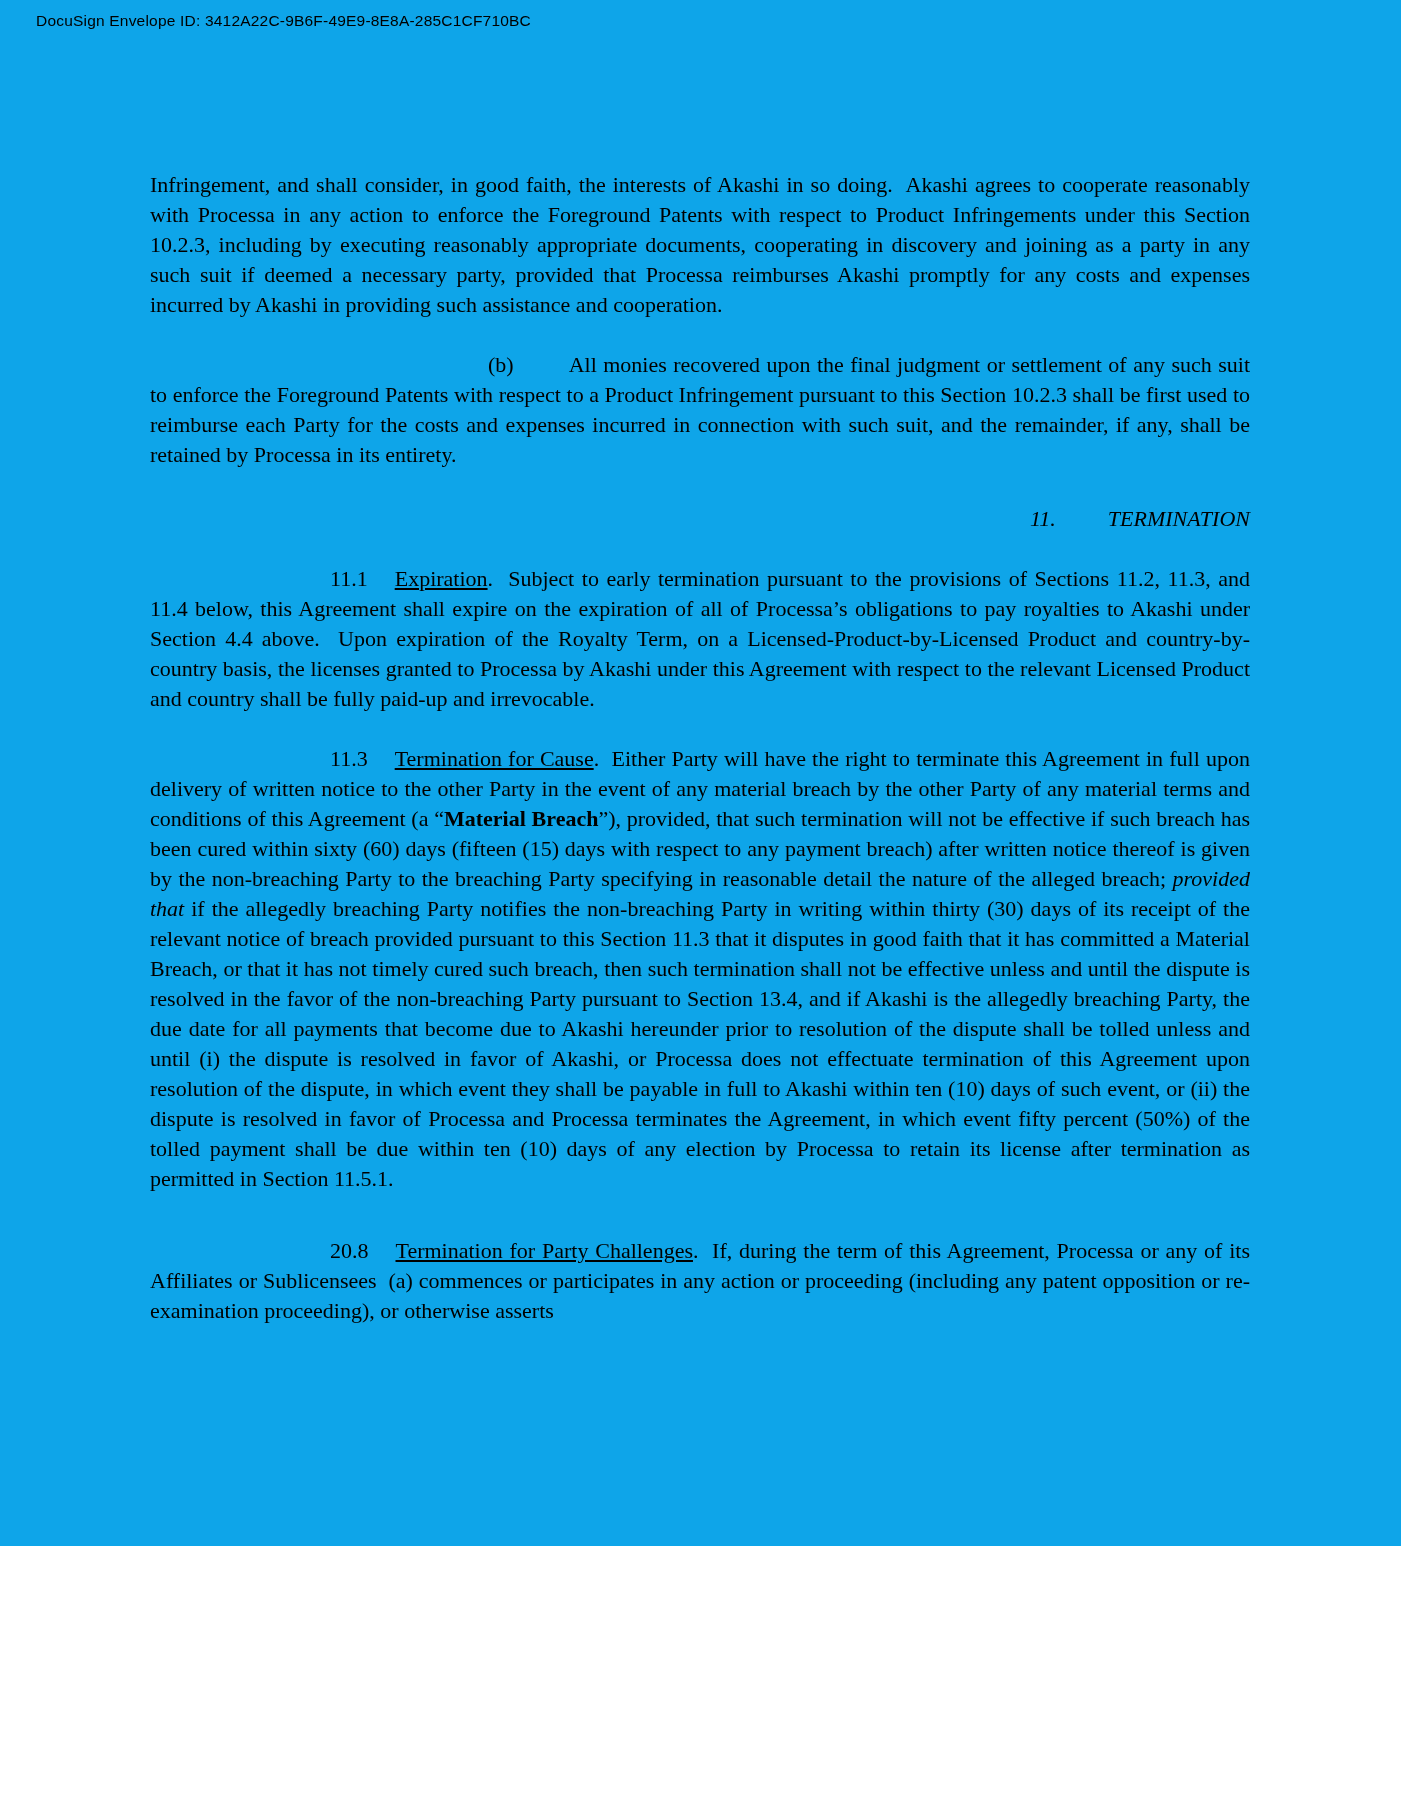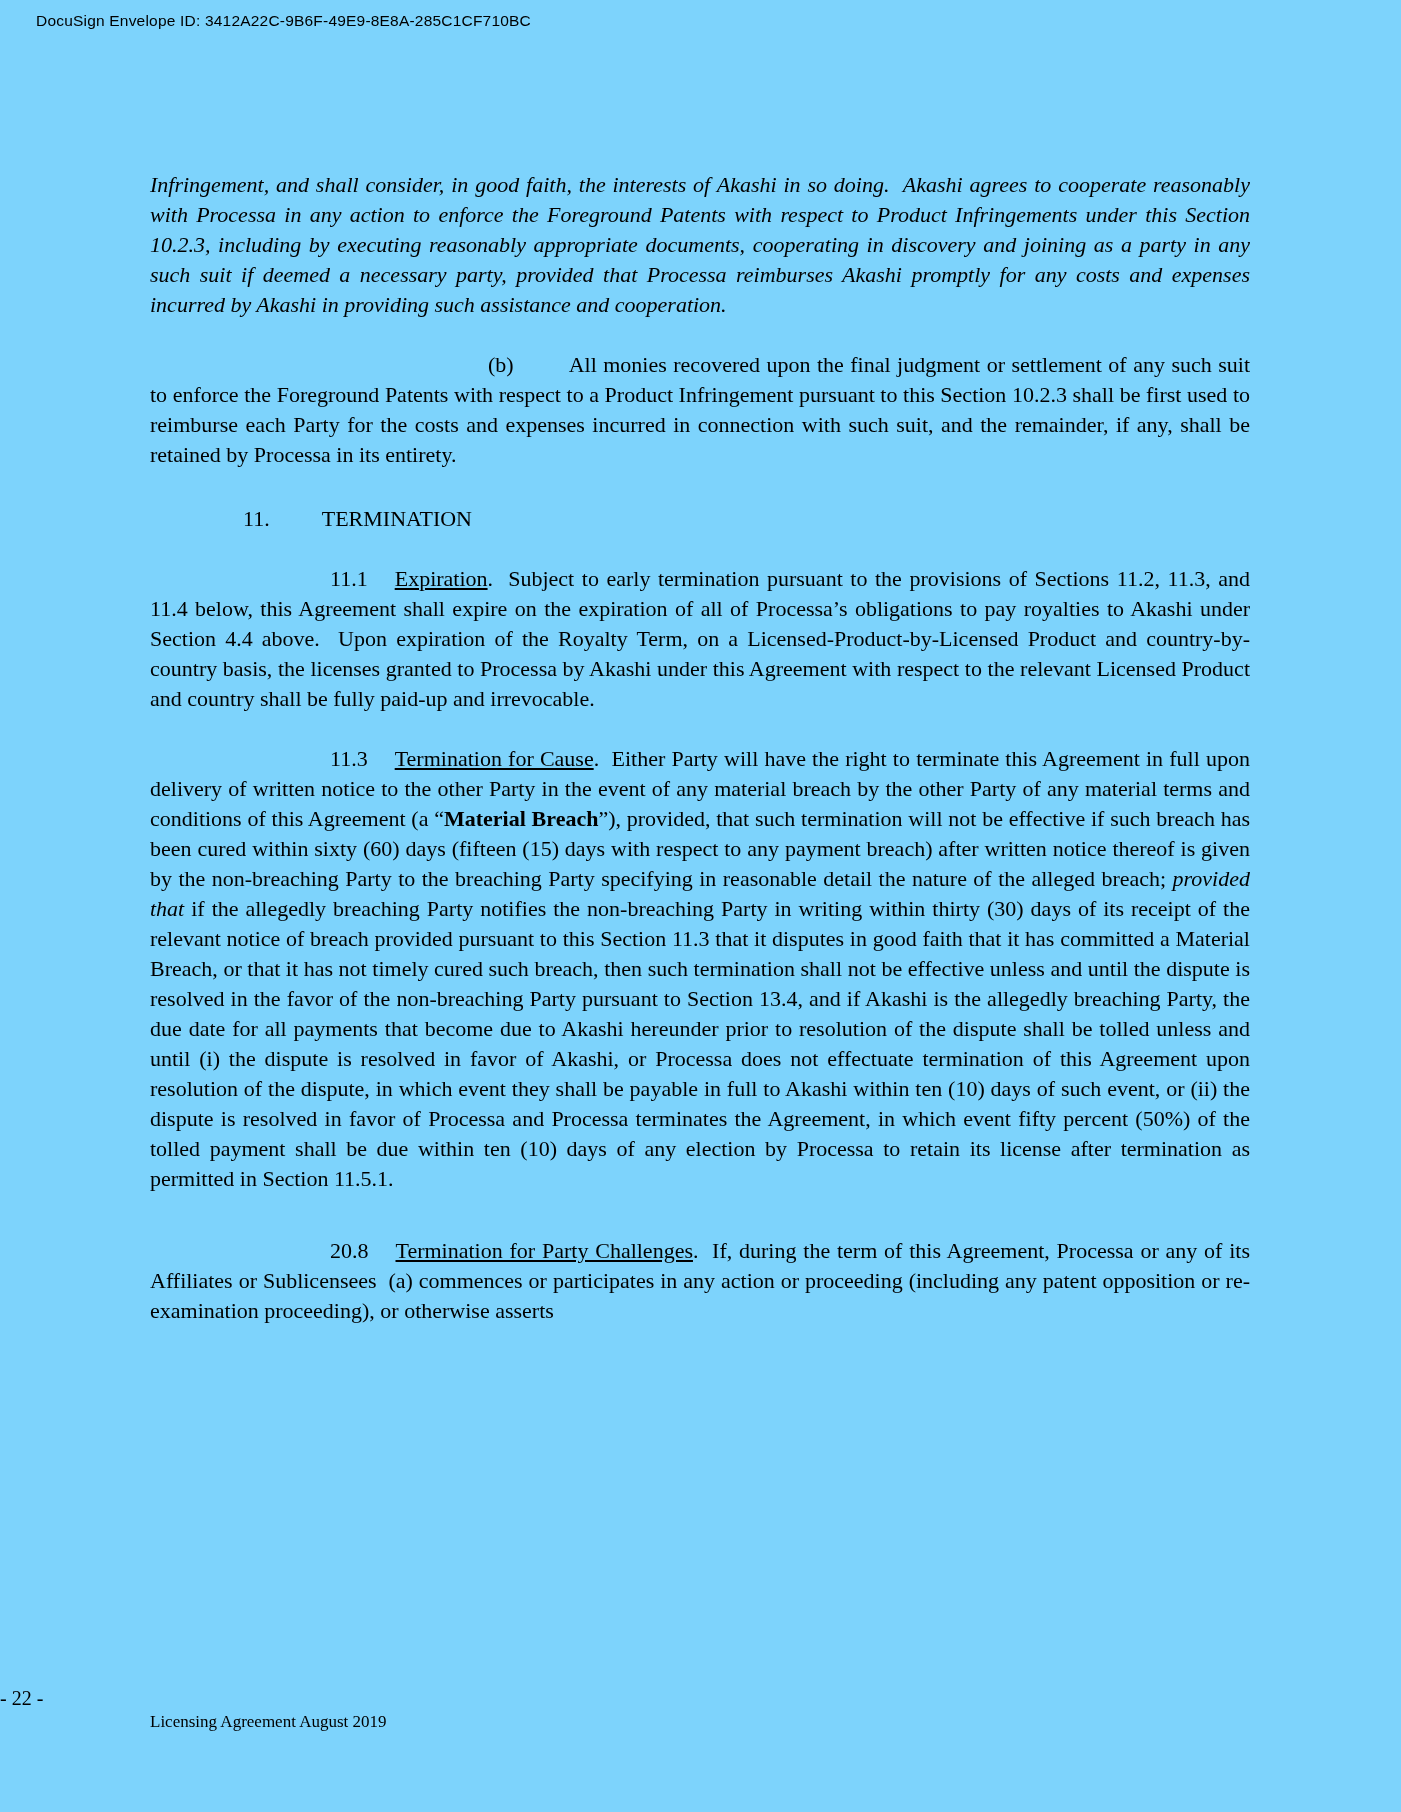--- a/index.html
+++ b/index.html
@@ -3,22 +3,22 @@
 <meta charset="utf-8">
 <style>
   html, body {
     margin: 0;
     padding: 0;
     background: #ffffff;
   }
   .page {
     position: relative;
     width: 1401px;
-    height: 1812px;
-    background: #7dd3fc;
+    height: 1546px;
+    background: #0ea5e9;
     color: #000000;
     font-family: "Liberation Serif", serif;
     overflow: hidden;
   }
   .docusign {
     position: absolute;
     top: 12px;
     left: 36px;
     font-family: "Liberation Sans", sans-serif;
     font-size: 15.5px;
@@ -32,26 +32,26 @@
     width: 1100px;
     font-size: 22px;
     line-height: 30px;
     text-align: justify;
   }
   .content p {
     margin: 30px 0 0 0;
   }
   .content p.first {
     margin-top: 0;
-    font-style: italic;
   }
   .heading {
     margin-top: 34px !important;
     padding-left: 93px;
-    text-align: left;
+    text-align: right;
+    font-style: italic;
   }
   .p-last {
     margin-top: 42px !important;
   }
   .indent-b { text-indent: 338px; }
   .indent-sub { text-indent: 180px; }
   .tab { display: inline-block; }
   .tab-b { width: 55px; }
   .tab-h { width: 52px; }
   .tab-s { width: 27px; }

